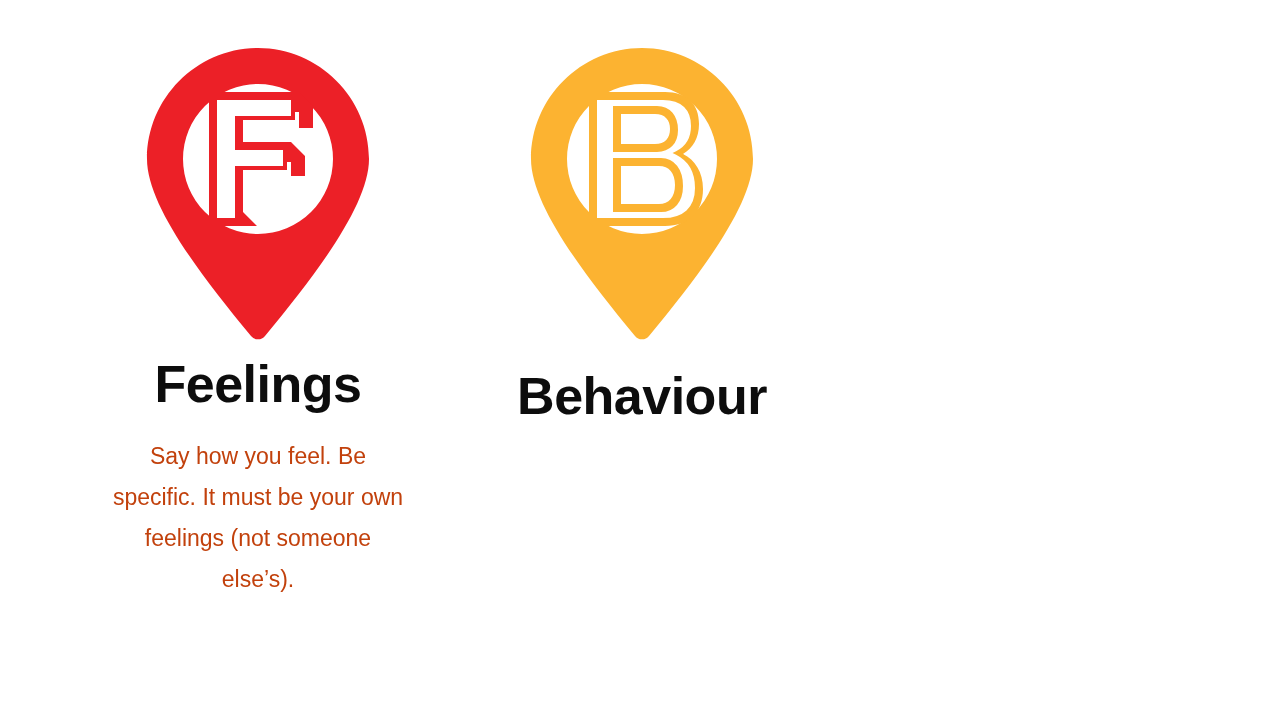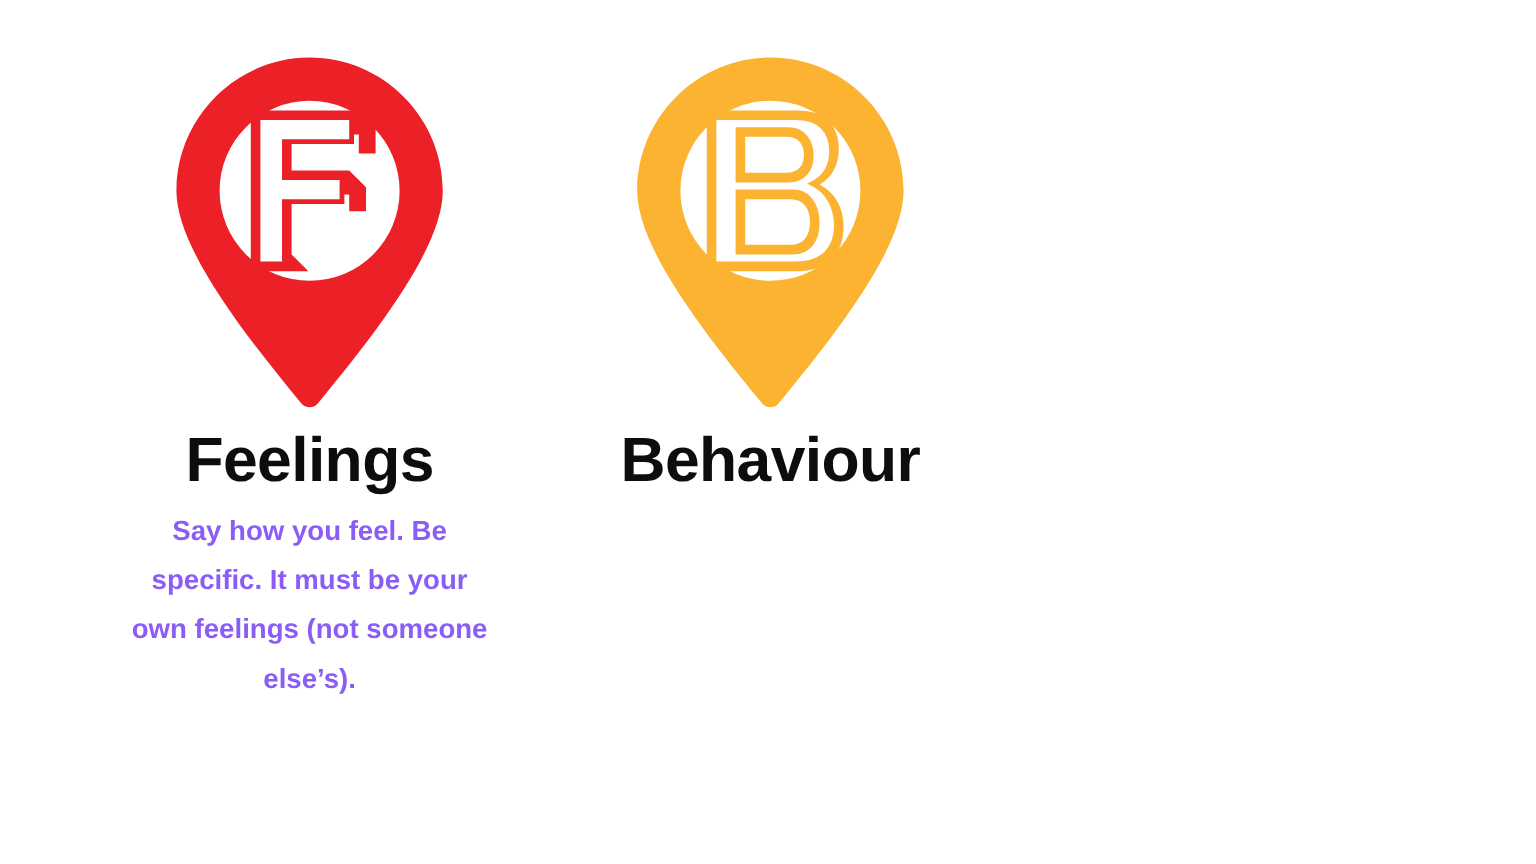--- a/index.html
+++ b/index.html
@@ -35,21 +35,21 @@
   }
 
   .column {
     width: 384px;
     display: flex;
     flex-direction: column;
     align-items: center;
   }
 
   .col-0 { margin-left: 66px; }
-  .col-1 { margin-left: 0px; }
+  .col-1 { margin-left: 0px; gap: 12px; }
   .col-2 { margin-left: 14px; }
 
   
   .pin-wrap {
     width: 230px;
     height: 300px;
     margin-top: 44px;
     position: relative;
   }
   .pin-svg {
@@ -65,27 +65,27 @@
     color: #0d0d0d;
     letter-spacing: -0.5px;
     line-height: 1;
     margin-top: 14px;
     text-align: center;
     white-space: nowrap;
   }
 
   
   .body-copy {
-    margin-top: 12px;
+    margin-top: 26px;
     width: 300px;
     text-align: center;
     font-size: 23px;
     line-height: 1.78;
-    color: #8b5cf6;
-    font-weight: 700;
+    color: #c2410c;
+    font-weight: 400;
   }
 
   .col-1 .body-copy { width: 310px; }
   .col-2 .body-copy { width: 322px; }
 </style>
 </head>
 <body>
 
 <div class="slide">
 

